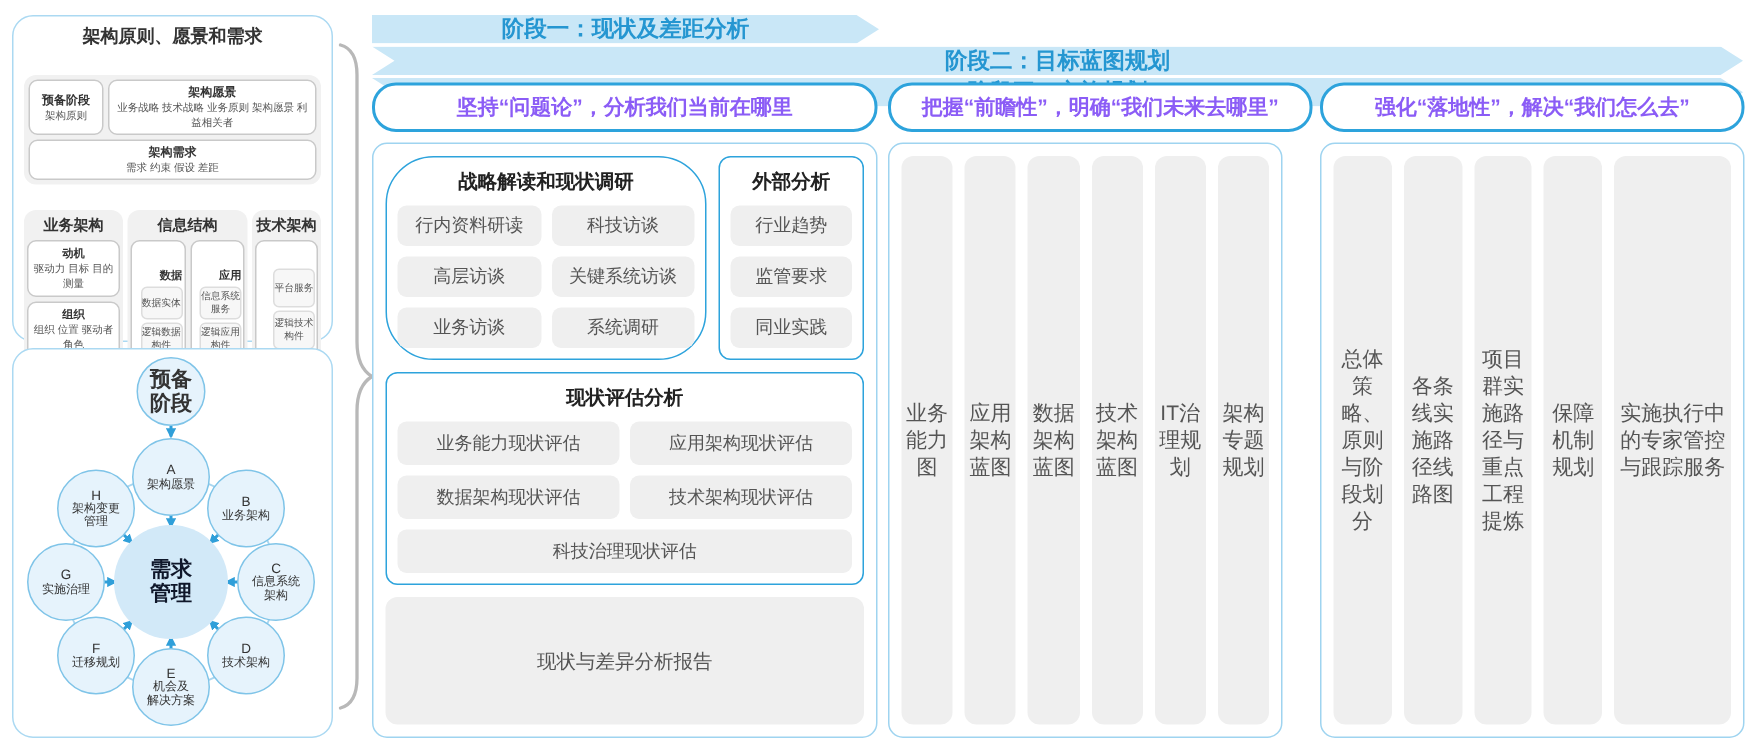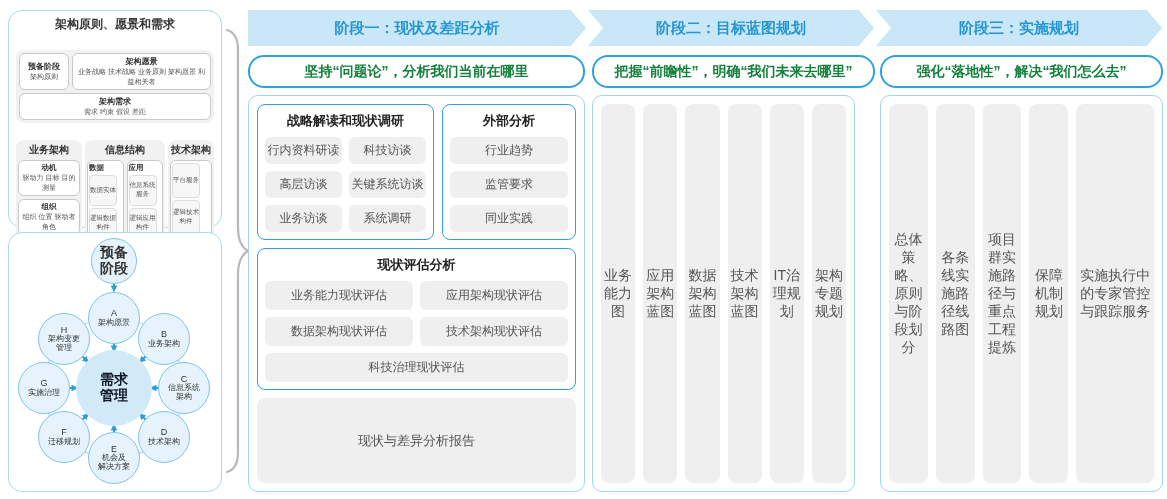--- a/index.html
+++ b/index.html
@@ -20,22 +20,22 @@
   .row2 { display:flex; gap:3px; margin-bottom:3px; }
   .prep { width:50px; }
   .vision { flex:1; }
   .cols { display:flex; gap:3px; flex:1; }
   .gcol { background:#f1f1f1; border-radius:8px; padding:3px 2px; display:flex; flex-direction:column; gap:3px; }
   .col-title { font-size:10px; font-weight:bold; color:#333; text-align:center; }
   .col-b { width:66px; }
   .col-i { flex:1; }
   .col-t { width:46px; }
   .icols { display:flex; gap:3px; flex:1; }
-  .wcol { background:#fff; border:1px solid #c9c9c9; border-radius:6px; padding:2px 1px;
-          flex:1; display:flex; flex-direction:column; gap:2px; align-items:flex-start; }
+  .wcol { background:#fff; border:1px solid #c9c9c9; border-radius:6px; padding:18px 1px;
+          flex:1; display:flex; flex-direction:column; gap:2px; align-items:flex-end; }
   .wcol b { font-size:7.5px; color:#333; text-align:center; }
   .subbox { background:#f7f7f7; border:1px solid #ddd; border-radius:4px; font-size:6.5px;
             color:#555; text-align:center; padding:1px 0; flex:1; display:flex; align-items:center; justify-content:center; }
   .bottomrow { display:flex; gap:4px; align-items:stretch; }
   .real-label { font-size:11px; font-weight:bold; color:#333; display:flex; align-items:center; text-align:center; padding:0 2px; }
   .bb { flex:1; }
   .bb b { font-size:7.5px; } .bb span { font-size:7px; }
 
   
   .lb { left:8px; top:232px; width:214px; height:260px; border:1.5px solid #abd9f2;
@@ -54,48 +54,48 @@
   .n-f { left:29px;  top:178px; width:52px; height:52px; }
   .n-g { left:9px;   top:129px; width:52px; height:52px; }
   .n-h { left:29px;  top:80px;  width:52px; height:52px; }
   .center-c { left:67px; top:117px; width:76px; height:76px; background:#d2e9f8; border:none;
               font-size:14px; font-weight:bold; color:#0f172a; }
 
   
   .brace { left:224px; top:28px; width:26px; height:446px; }
 
   
-  .banner { left:248px; top:10px; width:914px; height:36px; display:flex; gap:2px; }
+  .banner { left:248px; top:10px; width:914px; height:36px; display:flex; gap:2px;flex-direction:column; }
   .seg { background:#c9e7f7; color:#2596d1; font-weight:bold; font-size:15px;
          display:flex; align-items:center; justify-content:center; }
   .seg-first { width:338px;
     clip-path:polygon(0 0, calc(100% - 15px) 0, 100% 50%, calc(100% - 15px) 100%, 0 100%); }
   .seg-next { flex:1;
     clip-path:polygon(0 0, calc(100% - 15px) 0, 100% 50%, calc(100% - 15px) 100%, 0 100%, 15px 50%); }
 
   
   .subt { height:33px; background:#fff; border:2px solid #2da3dc; border-radius:16px;
           display:flex; align-items:center; justify-content:center; font-size:14px;
-          font-weight:bold; color:#15803d; }
+          font-weight:bold; color:#8b5cf6; }
   .subt1 { left:248px; top:55px; width:337px; }
   .subt2 { left:592px; top:55px; width:283px; }
   .subt3 { left:880px; top:55px; width:283px; }
 
   
   .panel { border:1.5px solid #9fd4f0; border-radius:10px; background:#fff; padding:8px; }
   .p1 { left:248px; top:95px; width:337px; height:397px; display:flex; flex-direction:column; gap:8px; }
   .p2 { left:592px; top:95px; width:263px; height:397px; display:flex; flex-direction:row; gap:8px; }
   .p3 { left:880px; top:95px; width:283px; height:397px; display:flex; flex-direction:row; gap:8px; }
 
   .bluebox { border:1.5px solid #2da3dc; border-radius:8px; padding:7px; }
   .bluebox .bt { font-size:13px; font-weight:bold; color:#222; text-align:center; margin-bottom:7px; }
   .item { background:#efefef; border-radius:6px; color:#555; display:flex; align-items:center;
           justify-content:center; text-align:center; font-size:12px; }
   .toprow { display:flex; gap:8px; }
-  .strat { width:177px; }
+  .strat { width:214px;border-radius:32px; }
   .ext { flex:1; }
   .grid2 { display:grid; grid-template-columns:1fr 1fr; gap:7px; }
   .grid1 { display:grid; grid-template-columns:1fr; gap:7px; }
   .it-s { height:27px; }
   .it-a { height:29px; }
   .span2 { grid-column:1 / span 2; }
   .report { height:94px; border-radius:8px; font-size:13px; }
   .big-item { flex:1; font-size:14px; border-radius:8px; }
   .tall-item { flex:2; font-size:14px; border-radius:8px; }
 </style>

